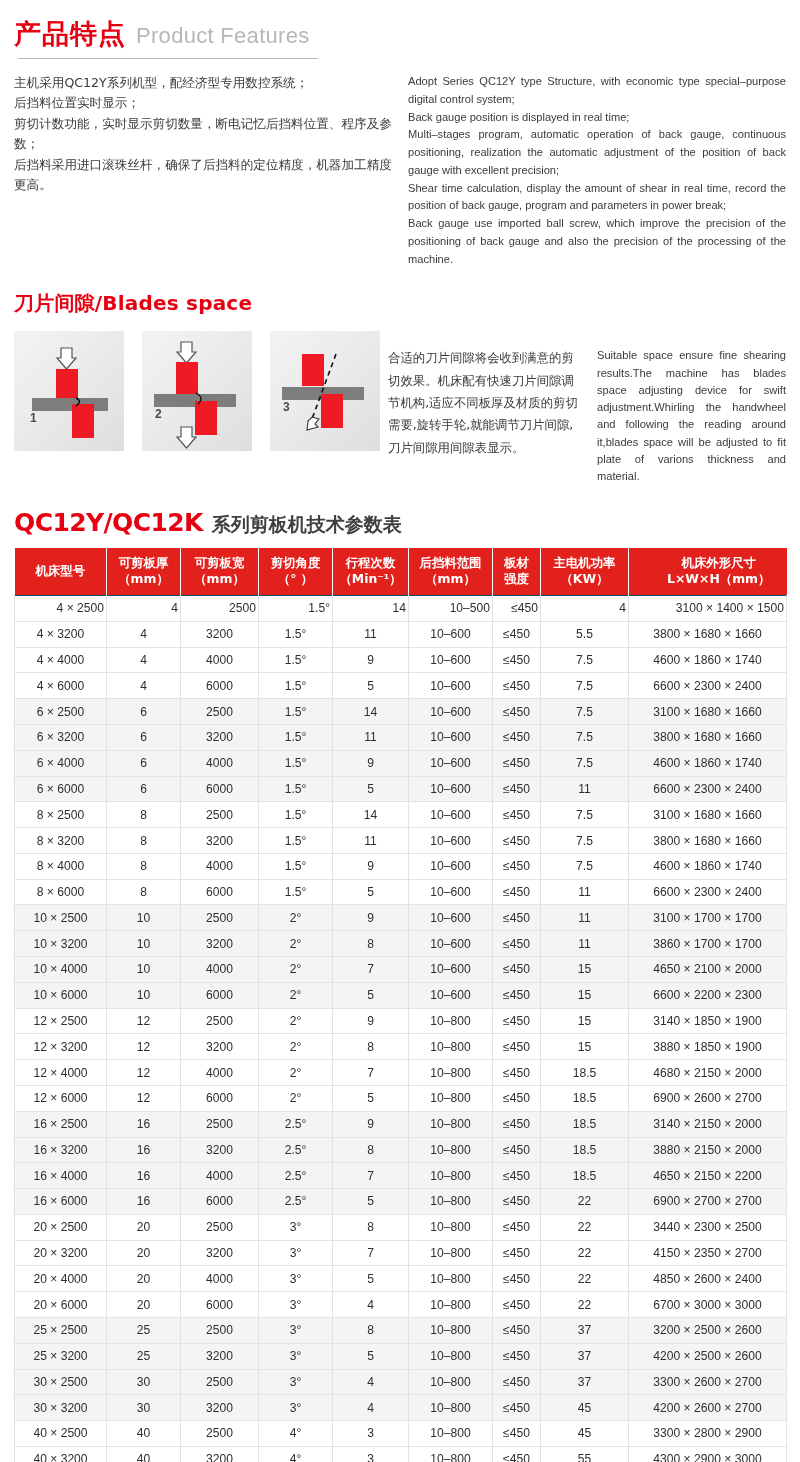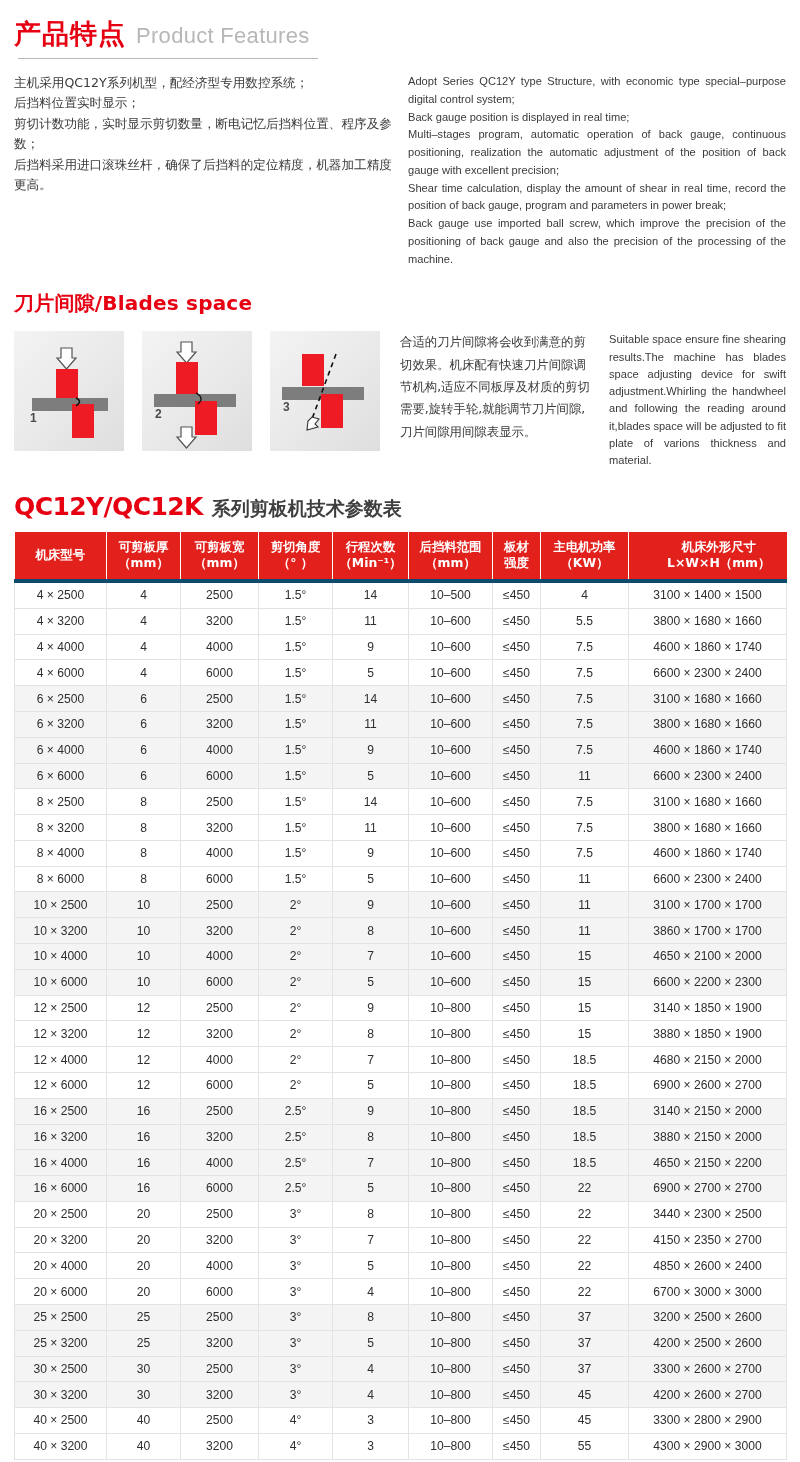--- a/index.html
+++ b/index.html
@@ -42,21 +42,21 @@
   .diagrams { display: flex; gap: 18px; }
   .diagram {
     width: 110px; height: 120px; position: relative;
     background: linear-gradient(135deg, #f3f3f3 0%, #ebebeb 45%, #dedede 100%);
   }
   .blade-red { position: absolute; background: #ee1b24; }
   .plate { position: absolute; background: #7d7d7d; height: 13px; }
   .num { position: absolute; font-size: 12px; font-weight: bold; color: #4a4a4a;
          font-family: "Liberation Sans", sans-serif; }
 
-  .blades-text { display: flex; flex: 1; padding-left: 20px; }
+  .blades-text { display: flex; flex: 1; padding-left: 8px; margin-top: 16px; }
   .bt-cn { width: 197px; font-size: 12.4px; line-height: 1.80; color: #3a3a3a;
            font-family:"DejaVu Sans","Liberation Sans",sans-serif; }
   .bt-en { flex: 1; font-size: 11.1px; line-height: 1.56; color: #3a3a3a;
            text-align: justify; padding-left: 12px; }
 
   
   .tbl-title { margin-top: 22px; display: flex; align-items: baseline; gap: 9px; }
   .tbl-title .brand {
     font-size: 25px; font-weight: bold; color: #e60012; letter-spacing: -0.6px;
     font-family: "DejaVu Sans", "Liberation Sans", sans-serif;
@@ -76,21 +76,21 @@
   }
   table.spec thead th:last-child { border-right: none; padding-left: 24px; }
   table.spec thead th .u { font-weight: bold; }
   table.spec tbody td {
     font-size: 12.1px; text-align: center; padding: 5.4px 2px; color: #2e2e2e;
     border-right: 1px solid #e3e3e3; border-bottom: 1px solid #e3e3e3;
     font-family: "Liberation Sans", sans-serif; white-space: nowrap;
   }
   table.spec tbody td:first-child { border-left: 1px solid #e3e3e3; }
   table.spec tbody tr.alt td { background: #f4f4f4; }
-  table.spec tbody tr:first-child td { border-top: 4px solid #0c4a6e; }
+  table.spec tbody tr:first-child td { border-top: 1px solid #0c4a6e; text-align: right; }
 </style>
 </head>
 <body>
 
 <div class="page">
 
   <div class="sec-head">
     <span class="cn">产品特点</span>
     <span class="en">Product Features</span>
   </div>

